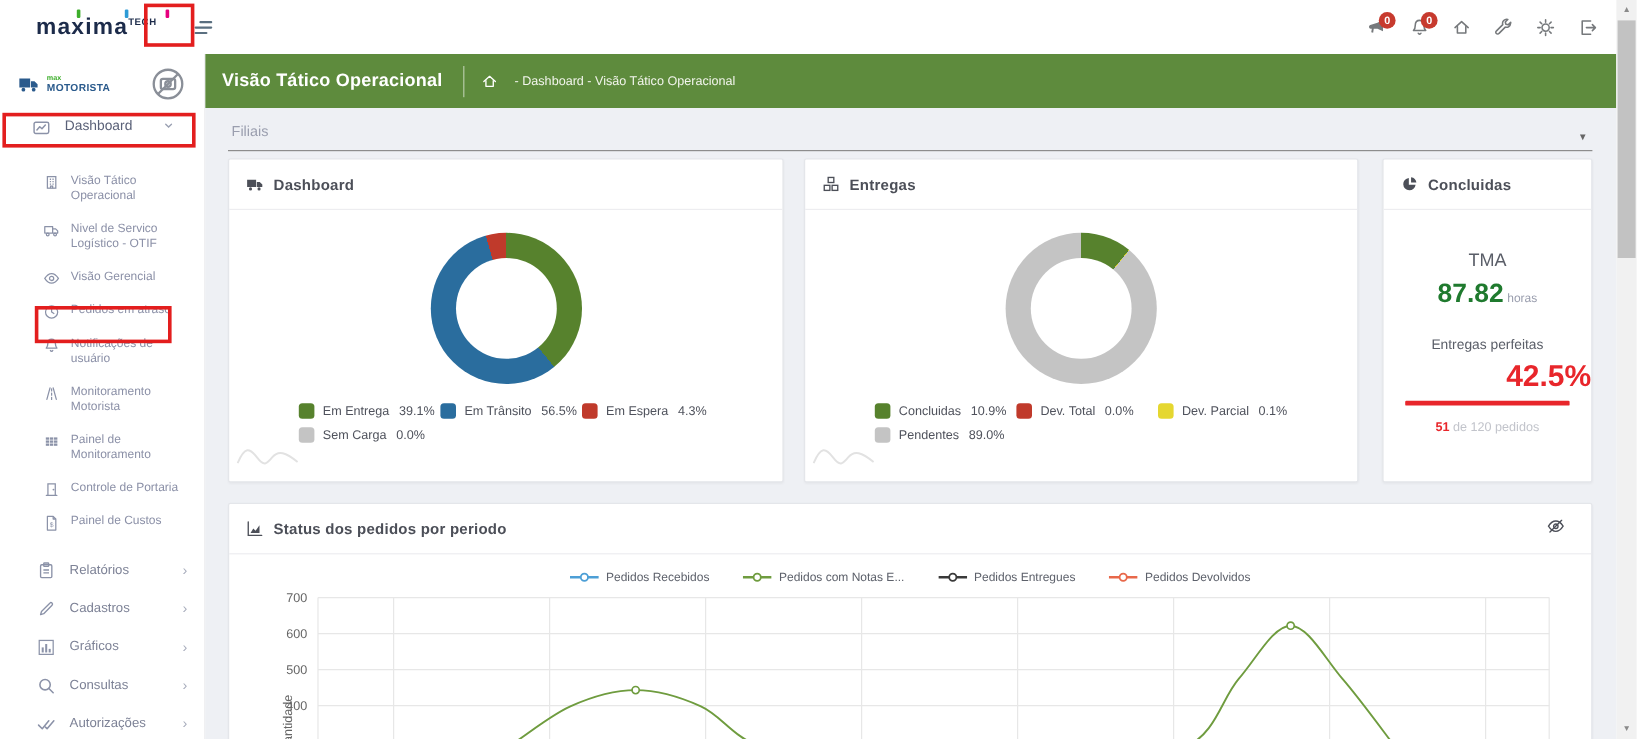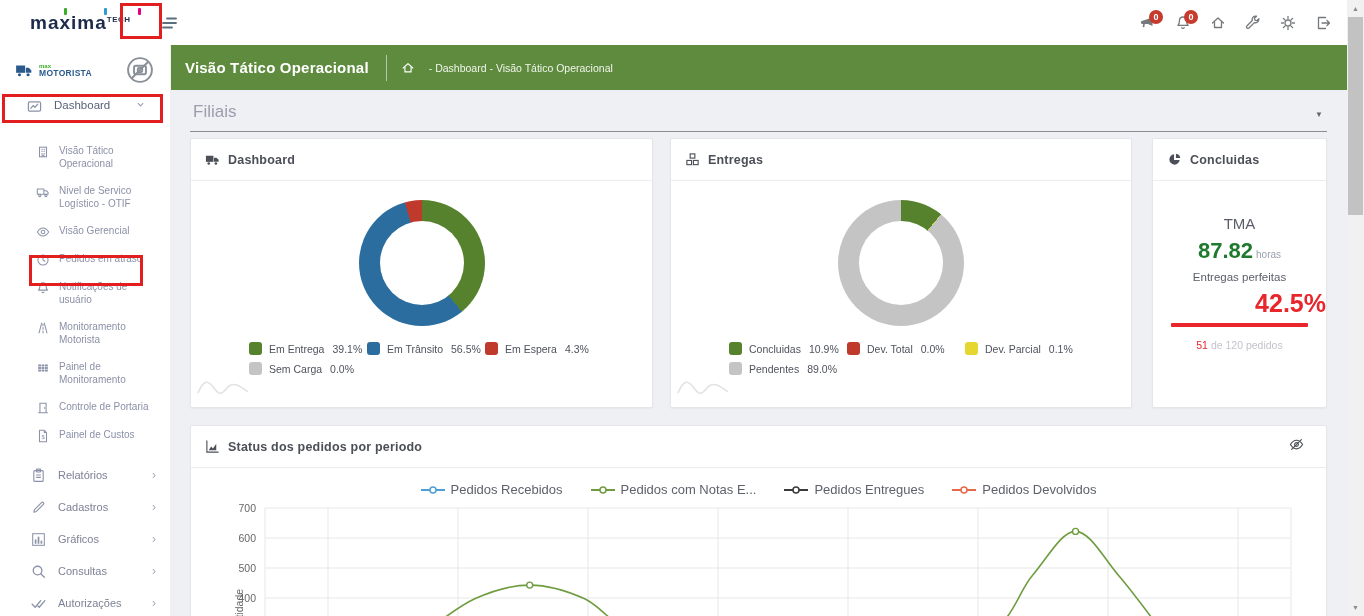--- a/index.html
+++ b/index.html
@@ -51,21 +51,21 @@
   
   .main { position:absolute; top:45px; left:170px; width:1177px; height:571px; background:#eef0f4; overflow:hidden; }
   .greenbar { height:45px; background:#5e8b3d; display:flex; align-items:center; color:#fff; padding-left:15px; }
   .greenbar .title { font-size:15px; font-weight:bold; letter-spacing:.2px; }
   .greenbar .divider { width:1px; height:26px; background:rgba(255,255,255,.55); margin:0 14px 0 17px; }
   .greenbar .home-ic { color:#fff; margin-right:14px; }
   .greenbar .home-ic svg { width:14px; height:14px; }
   .greenbar .crumb { font-size:10.5px; color:#f2f5ec; }
   .content { padding:0 20px; }
   .filiais { margin-top:12px; position:relative; cursor:pointer; }
-  .filiais .lab { font-size:17px; color:#9a9eae; padding-left:3px; }
+  .filiais .lab { font-size:12px; color:#9a9eae; padding-left:3px; }
   .filiais .line { margin-top:9px; border-bottom:1px solid #8d8d8d; }
   .filiais .caret { position:absolute; right:4px; top:8px; font-size:8px; color:#666; }
 
   .cards { display:flex; margin-top:6px; }
   .card { background:#fff; border:1px solid #e4e6ea; border-radius:2px; box-shadow:0 1px 2px rgba(0,0,0,.04); position:relative; }
   .card-head { height:42px; display:flex; align-items:center; padding:0 14px; border-bottom:1px solid #ededf0; color:#4c4f58; }
   .card-head .ic { color:#4c4f58; margin-right:8px; }
   .card-head .t { font-size:12.5px; font-weight:bold; letter-spacing:.2px; }
   .card-m { width:463px; height:270px; margin-right:17px; }
   .card-e { width:462px; height:270px; margin-right:20px; }
@@ -79,34 +79,34 @@
   .legend-item .sw { width:13px; height:13px; border-radius:3px; margin-right:7px; flex:none; }
   .legend-item .ll { font-size:10.5px; color:#4f525c; }
   .legend-item .lv { font-size:10.5px; color:#4f525c; margin-left:8px; }
   .wave { position:absolute; left:6px; bottom:6px; color:#e2e2e2; }
   .wave svg { width:52px; height:26px; }
 
   .ind-body { text-align:center; padding-top:34px; }
   .ind-tma-label { font-size:15px; color:#5a5e68; }
   .ind-tma-value { margin-top:6px; font-size:22px; font-weight:bold; color:#1f7a2e; }
   .ind-tma-value .unit { font-size:10px; font-weight:normal; color:#9a9eae; margin-left:3px; }
-  .ind-perf-label { margin-top:7px; font-size:11.5px; color:#5a5e68; }
+  .ind-perf-label { margin-top:24px; font-size:11.5px; color:#5a5e68; }
   .ind-perf-value { margin-top:6px; font-size:25px; font-weight:bold; color:#e8262b;text-align:right; }
   .ind-underline { width:137px; height:4px; background:#e8262b; margin:5px auto 0; border-radius:1px; }
   .ind-orders { margin-top:12px; font-size:10.5px; color:#c2c4cb; }
-  .ind-orders .hl { color:#e8262b; font-weight:normal; }
+  .ind-orders .hl { color:#e8262b; font-weight:bold; }
 
   .chart-card { margin-top:17px; width:1137px; height:500px; }
   .chart-card .card-head { justify-content:space-between; }
   .chart-head-left { display:flex; align-items:center; }
   .chart-head-left .ic { color:#4c4f58; margin-right:8px; }
   .eye-off-btn { color:#9a9eae; cursor:pointer; }
   .eye-off-btn svg { width:15px; height:15px; }
   .line-legend { display:flex; justify-content:center; gap:28px; margin-top:14px; }
-  .line-legend .li { display:flex; align-items:center; gap:6px; font-size:13px; color:#5d616b; }
+  .line-legend .li { display:flex; gap:6px; font-size:10px; color:#5d616b; }
   #line-svg { display:block; margin-top:6px; }
 
   
   .scrollbar { position:absolute; right:0; top:0; width:17px; height:616px; background:#f1f1f1; z-index:20; }
   .scroll-arrow { height:17px; display:flex; align-items:center; justify-content:center; font-size:7px; color:#8a8a8a; }
   .scroll-arrow.down { position:absolute; bottom:0; left:0; width:17px; }
   .scroll-thumb { position:absolute; top:17px; left:1px; width:15px; height:198px; background:#c2c2c2; }
 
   
   .anno { position:absolute; border:3px solid #e31e1e; z-index:30; pointer-events:none; }

